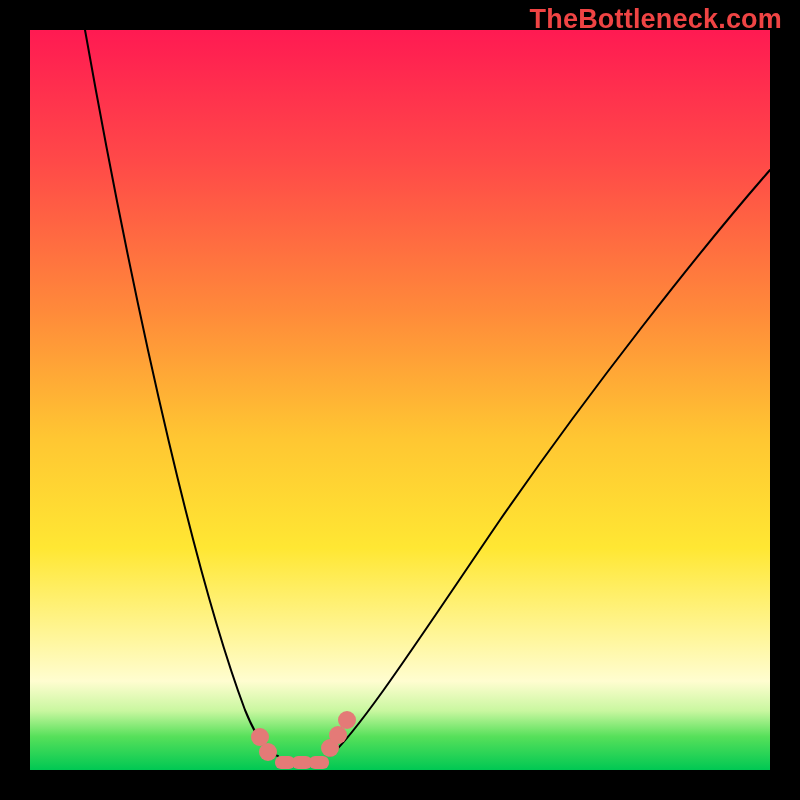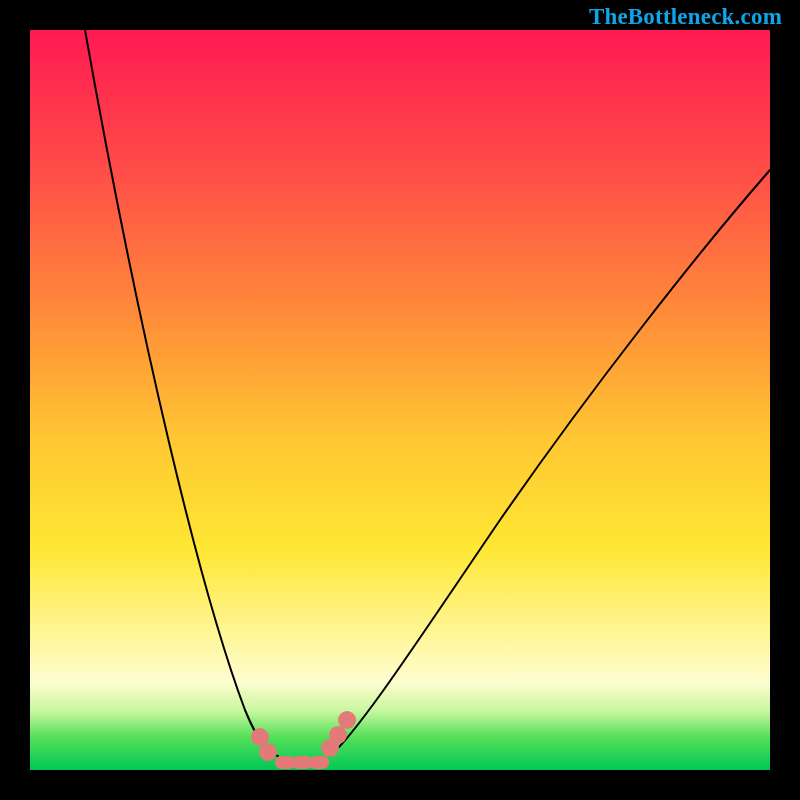--- a/index.html
+++ b/index.html
@@ -36,24 +36,24 @@
       #fffdd0 88%,
       #c9f7a0 92%,
       #56e05a 95.5%,
       #00c853 100%
     );
   }
   .watermark {
     position: absolute;
     top: 4px;
     right: 18px;
-    font-family: Liberation Serif, serif;
-    font-size: 23px;
+    font-family: Liberation Sans, sans-serif;
+    font-size: 27px;
     font-weight: 600;
-    color: #0ea5e9;
+    color: #ef4444;
     letter-spacing: 0.2px;
   }
   svg.curve {
     position: absolute;
     left: 0;
     top: 0;
     width: 740px;
     height: 740px;
     overflow: visible;
   }

